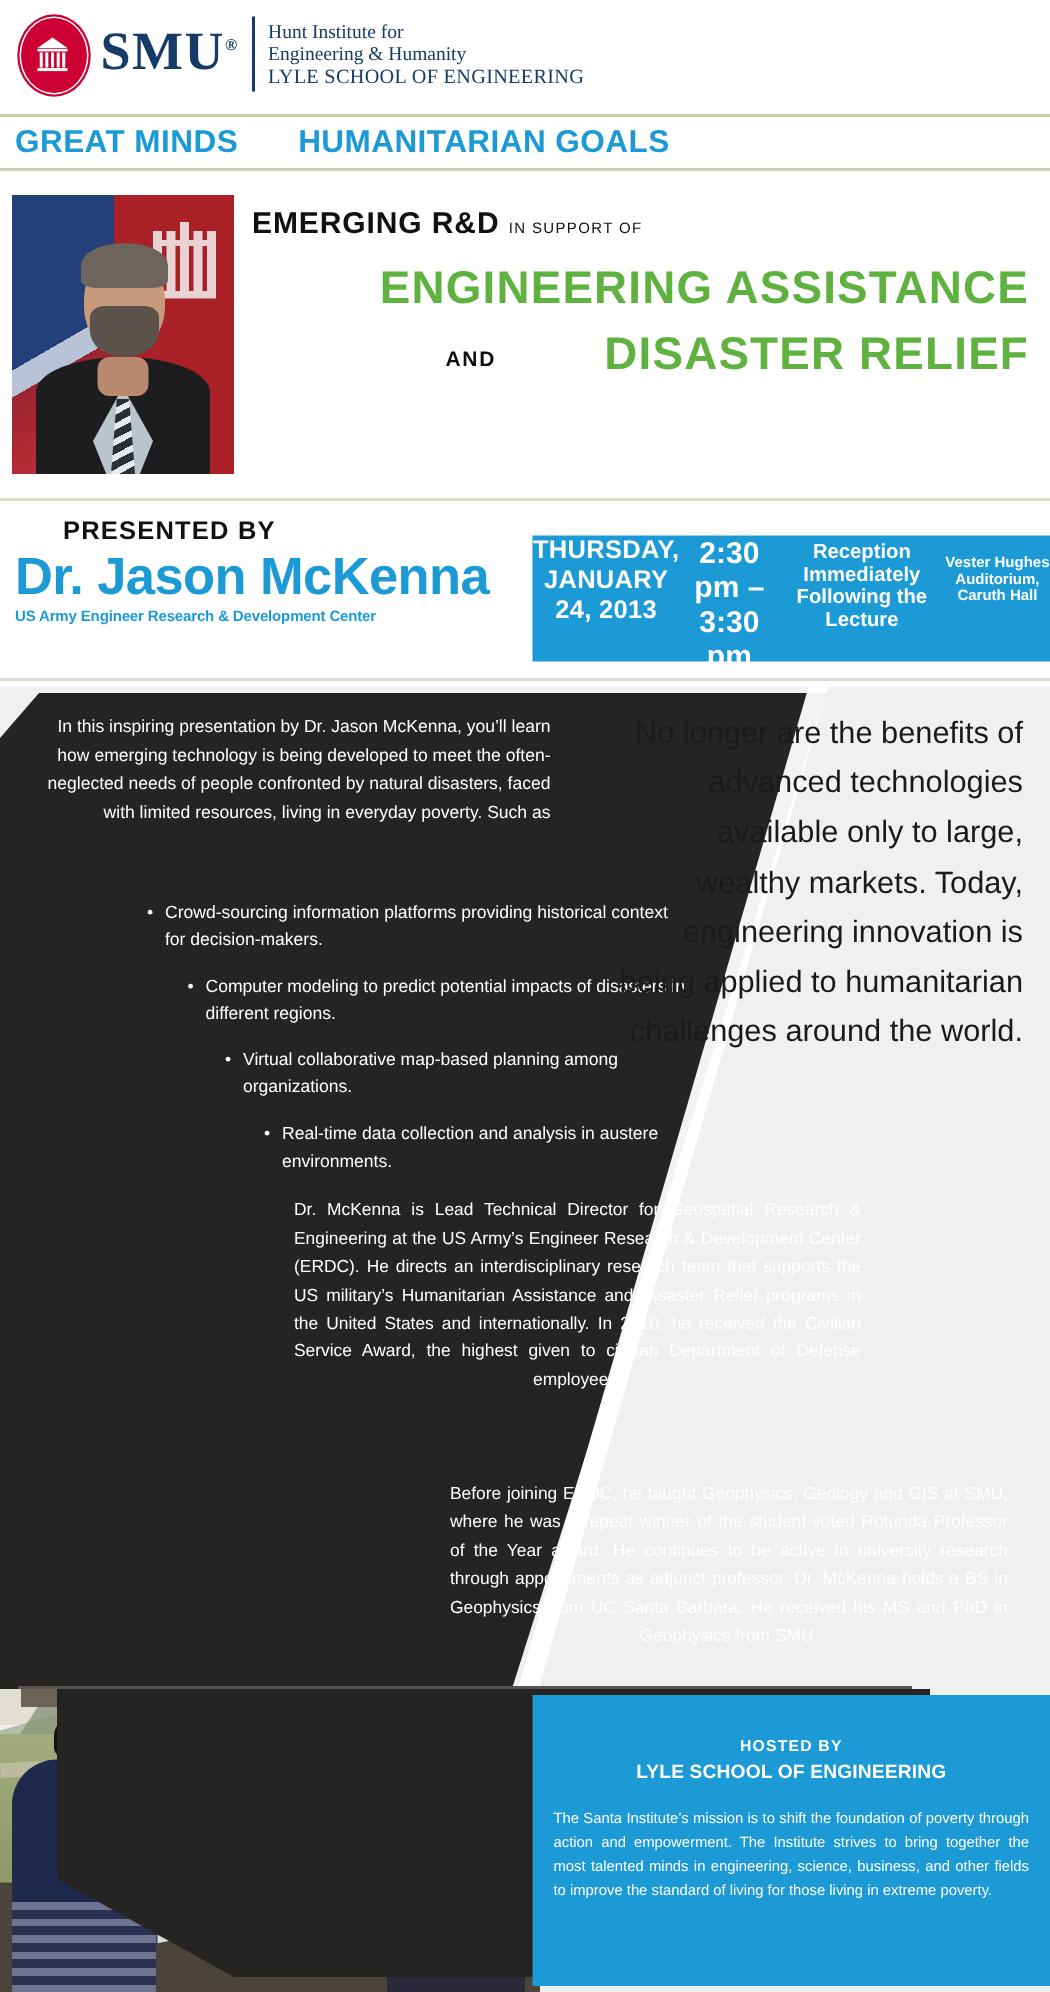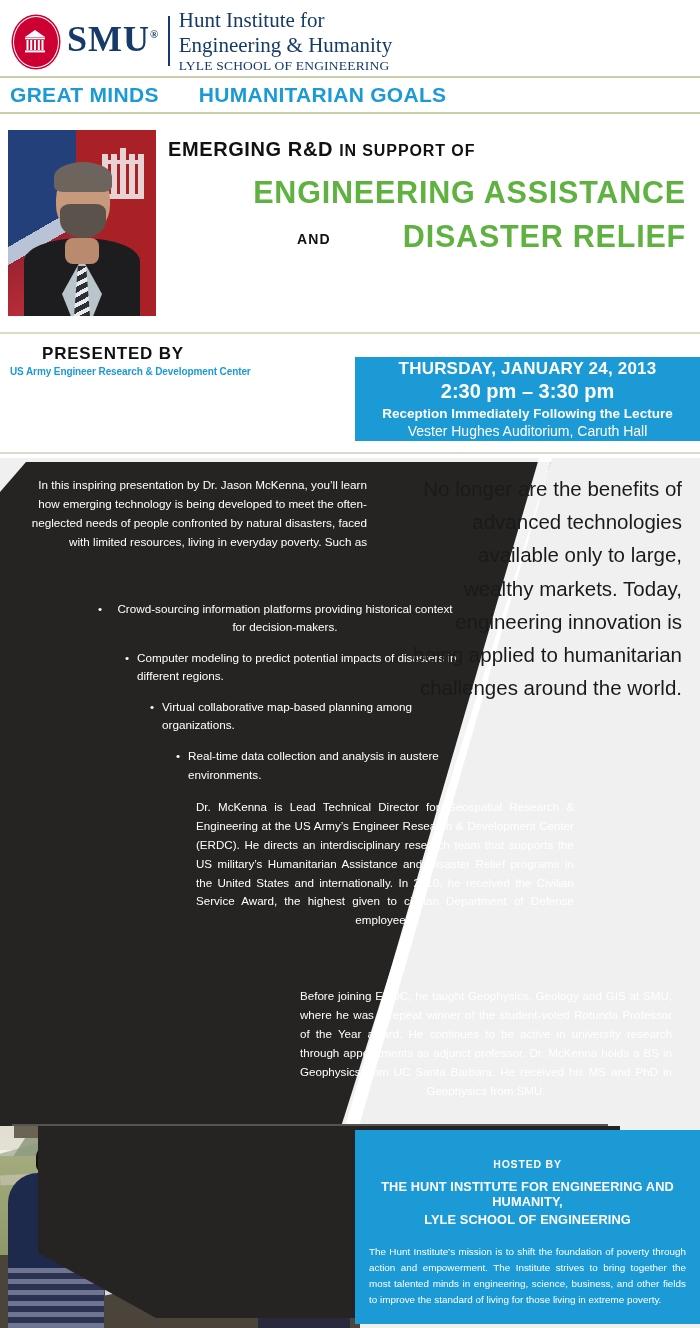--- a/index.html
+++ b/index.html
@@ -22,21 +22,21 @@
     position:absolute;left:13px;top:14px;width:24px;height:28px;
   }
   .smu-word{
     font-family:"Liberation Serif", serif;font-size:36px;letter-spacing:1px;
     color:#163b69;font-weight:700;margin-left:7px;line-height:1;
     padding-bottom:4px;
   }
   .smu-word .reg{font-size:11px;vertical-align:super;}
   .vbar{width:1.5px;height:50px;background:#163b69;margin:0 9px 0 9px;}
   .inst{color:#163b69;font-family:"Liberation Serif", serif;line-height:1.18;}
-  .inst .l1,.inst .l2{font-size:21px;}
+  .inst .l1,.inst .l2{font-size:13px;}
   .inst .l3{font-size:13.5px;letter-spacing:.2px;}
 
   
   .rule{position:absolute;left:0;width:700px;height:2px;background:#c9cfa8;}
   .rule-top{top:76px;}
   .rule-bot{top:112px;}
   .tagline{
     position:absolute;left:0;top:78px;width:700px;height:34px;
     display:flex;align-items:center;
   }
@@ -67,43 +67,43 @@
   .hs-tie{position:absolute;left:66px;bottom:0;width:16px;height:50px;
     background:repeating-linear-gradient(-28deg,#2b2f36 0 5px,#e8e9ec 5px 9px);
     clip-path:polygon(24% 0,76% 0,100% 100%,0 100%);}
   .hs-neck{position:absolute;left:57px;bottom:52px;width:34px;height:26px;background:#b98a6d;border-radius:8px;}
   .hs-head{position:absolute;left:48px;top:38px;width:54px;height:66px;background:#c79a7c;border-radius:48% 48% 44% 44%;}
   .hs-hair{position:absolute;left:46px;top:32px;width:58px;height:30px;background:#6d645e;border-radius:50% 50% 18% 18%;}
   .hs-beard{position:absolute;left:52px;top:74px;width:46px;height:34px;background:#5c524c;border-radius:22% 22% 50% 50%;}
 
   .title-block{position:absolute;left:168px;top:20px;width:524px;}
   .t-line1{font-size:20px;font-weight:700;letter-spacing:.6px;color:#111;margin-bottom:14px;}
-  .t-line1 .small{font-size:16px;font-weight:700;letter-spacing:.9px;margin-top:18px;}
+  .t-line1 .small{font-size:10px;font-weight:400;letter-spacing:.9px;margin-top:18px;}
   .t-green{color:#5fb23f;font-weight:700;letter-spacing:.8px;}
   .t-line2{font-size:30.5px;text-align:right;margin-bottom:9px;padding-right:6px;}
   .t-line3row{display:flex;align-items:flex-end;justify-content:flex-end;}
   .t-and{font-size:14px;font-weight:600;letter-spacing:1.2px;color:#111;margin-right:72px;margin-bottom:7px;}
   .t-line3{font-size:30.5px;padding-right:6px;}
 
   .rule-hero{position:absolute;left:0;top:332px;width:700px;height:2px;background:#d9ddc1;}
 
   
   .presenter{position:absolute;left:10px;top:344px;width:340px;}
   .p-by{font-size:17px;font-weight:700;letter-spacing:.8px;color:#111;margin-left:32px;}
   .p-name{font-size:35px;font-weight:700;color:#1b9ad6;letter-spacing:-.4px;line-height:1.05;margin-top:3px;}
   .p-org{font-size:10px;font-weight:700;color:#1b9ad6;margin-top:2px;letter-spacing:-.1px;}
 
   .datebox{
     position:absolute;left:355px;top:357px;width:345px;height:84px;background:#1b9ad6;
-    color:#fff;text-align:center;display:flex;flex-direction:column;justify-content:center;
+    color:#fff;text-align:center;display:flex;flex-direction:row;justify-content:center;
   }
   .db1{font-size:17px;font-weight:700;letter-spacing:.2px;}
   .db2{font-size:20px;font-weight:700;margin-top:1px;}
   .db3{font-size:13.5px;font-weight:700;margin-top:3px;}
-  .db4{font-size:14px;font-weight:400;margin-top:2px;}
+  .db4{font-size:10px;font-weight:700;margin-top:13px;}
 
   .rule-mid{position:absolute;left:0;top:452px;width:700px;height:2px;background:#ddd9cc;}
 
   
   .body-area{position:absolute;left:0;top:458px;width:700px;height:870px;background:#f0f0f0;overflow:hidden;}
 
   .photo-bottom{position:absolute;left:0;bottom:0;width:360px;height:330px;overflow:hidden;}
   .pb-sky{position:absolute;left:0;top:0;width:100%;height:46%;
     background:linear-gradient(#cfd6d6,#e3e0d3);}
   .pb-mtn1{position:absolute;left:-20px;top:18%;width:260px;height:150px;background:#9aa38c;
@@ -157,21 +157,21 @@
   }
   .hairline{position:absolute;left:12px;top:666px;width:596px;height:2px;background:#585450;}
 
   .intro{
     position:absolute;left:22px;top:18px;width:345px;
     color:#fff;font-size:11.7px;line-height:1.62;text-align:right;font-weight:400;
   }
   .bullets{position:absolute;left:60px;top:130px;width:360px;color:#fff;font-size:11.7px;line-height:1.55;}
   .bullets li{margin-bottom:13px;list-style:none;position:relative;padding-left:10px;}
   .bullets li:before{content:"\2022";position:absolute;left:-2px;top:0;}
-  .b1{margin-left:0px;text-align:center;}
+  .b1{margin-left:0px;}
   .b2{margin-left:27px;}
   .b3{margin-left:52px;}
   .b4{margin-left:78px;}
 
   .bio1{
     position:absolute;left:196px;top:340px;width:378px;color:#fff;
     font-size:11.6px;line-height:1.63;text-align:justify;text-align-last:center;
   }
   .bio2{
     position:absolute;left:300px;top:528px;width:372px;color:#fff;
@@ -260,20 +260,21 @@
       <div class="t-line3row">
         <div class="t-and">AND</div>
         <div class="t-line3 t-green">DISASTER RELIEF</div>
       </div>
     </div>
   </div>
   <div class="rule-hero"></div>
 
   <div class="presenter">
     <div class="p-by">PRESENTED BY</div>
+    <div class="p-name">Dr. Jason McKenna</div>
     <div class="p-org">US Army Engineer Research &amp; Development Center</div>
   </div>
 
   <div class="datebox">
     <div class="db1">THURSDAY, JANUARY 24, 2013</div>
     <div class="db2">2:30 pm – 3:30 pm</div>
     <div class="db3">Reception Immediately Following the Lecture</div>
     <div class="db4">Vester Hughes Auditorium, Caruth Hall</div>
   </div>
   <div class="rule-mid"></div>
@@ -317,19 +318,18 @@
       <li class="b4">Real-time data collection and analysis in austere environments.</li>
     </ul>
 
     <div class="bio1">Dr. McKenna is Lead Technical Director for Geospatial Research &amp; Engineering at the US Army’s Engineer Research &amp; Development Center (ERDC). He directs an interdisciplinary research team that supports the US military’s Humanitarian Assistance and Disaster Relief programs in the United States and internationally. In 2010, he received the Civilian Service Award, the highest given to civilian Department of Defense employees.</div>
     <div class="bio2">Before joining ERDC, he taught Geophysics, Geology and GIS at SMU, where he was a repeat winner of the student-voted Rotunda Professor of the Year award. He continues to be active in university research through appointments as adjunct professor. Dr. McKenna holds a BS in Geophysics from UC Santa Barbara. He received his MS and PhD in Geophysics from SMU.</div>
 
     <div class="quote">No longer are the benefits of advanced technologies available only to large, wealthy markets. Today, engineering innovation is being applied to humanitarian challenges around the world.</div>
 
     <div class="hosted">
       <div class="h-by">HOSTED BY</div>
-      <div class="h-l1">THE HUNT INSTITUTE FOR ENGINEERING AND HUMANITY,</div>
       <div class="h-l2">LYLE SCHOOL OF ENGINEERING</div>
-      <div class="h-mission">The Hunt Institute’s mission is to shift the foundation of poverty through action and empowerment. The Institute strives to bring together the most talented minds in engineering, science, business, and other fields to improve the standard of living for those living in extreme poverty.</div>
+      <div class="h-mission">The Santa Institute’s mission is to shift the foundation of poverty through action and empowerment. The Institute strives to bring together the most talented minds in engineering, science, business, and other fields to improve the standard of living for those living in extreme poverty.</div>
     </div>
 
   </div>
 </div>
 
 </body></html>

